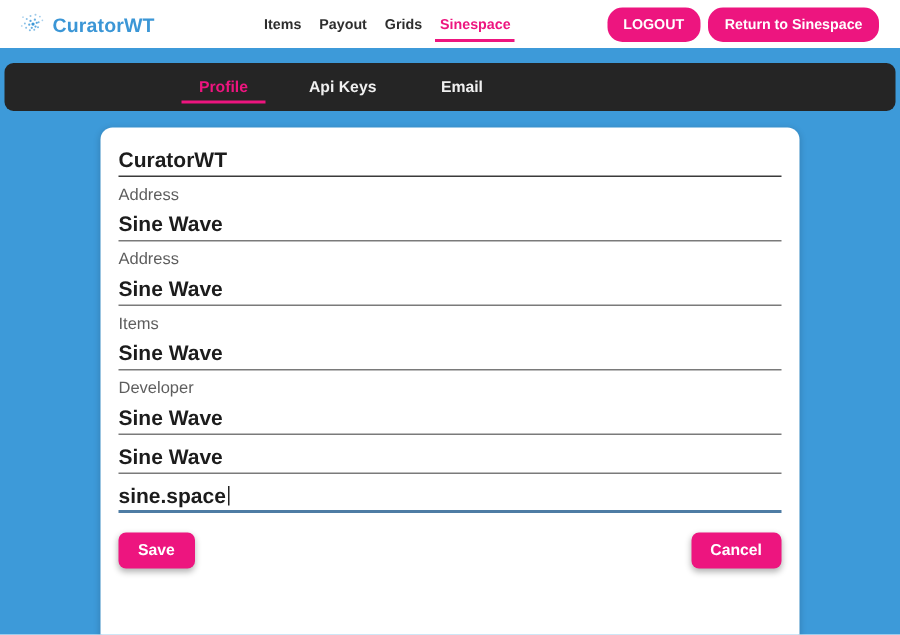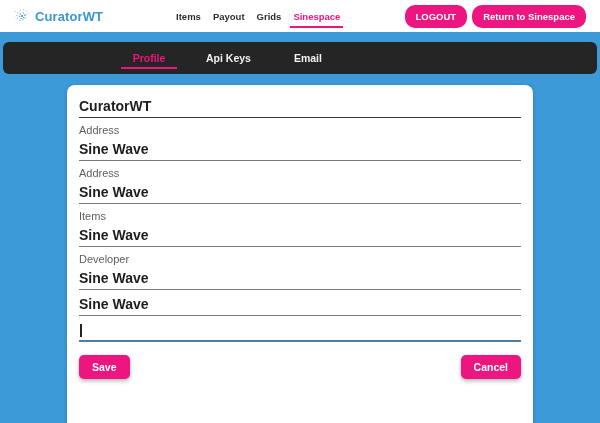--- a/index.html
+++ b/index.html
@@ -244,21 +244,21 @@
   <div class="field">
     <div class="field-label">Developer</div>
     <div class="field-value">Sine Wave</div>
   </div>
 
   <div class="field">
     <div class="field-value">Sine Wave</div>
   </div>
 
   <div class="field focused">
-    <div class="field-value"><span class="caret"></span></div>
+    <div class="field-value"><span>sine.space</span><span class="caret"></span></div>
   </div>
 
   <div class="form-actions">
     <button class="action-btn">Save</button>
     <button class="action-btn">Cancel</button>
   </div>
 
 </div>
 
 </body></html>

